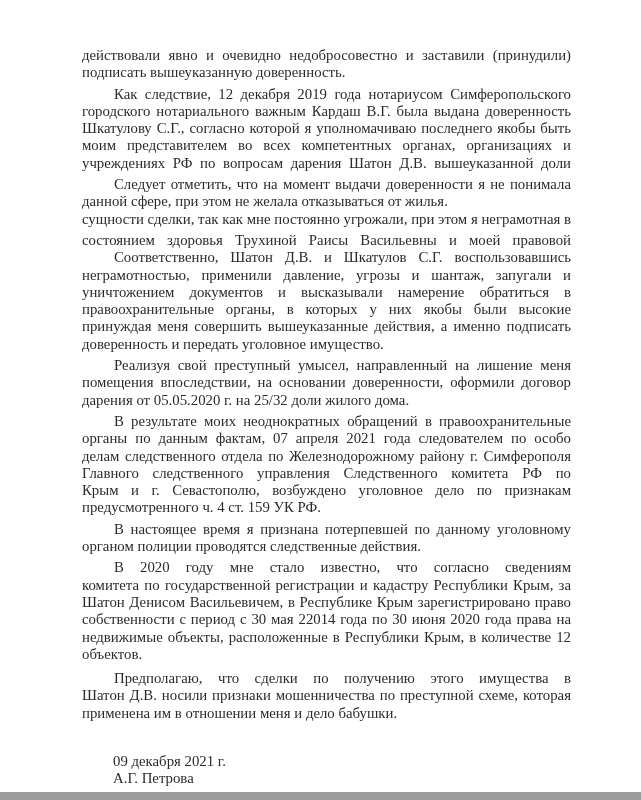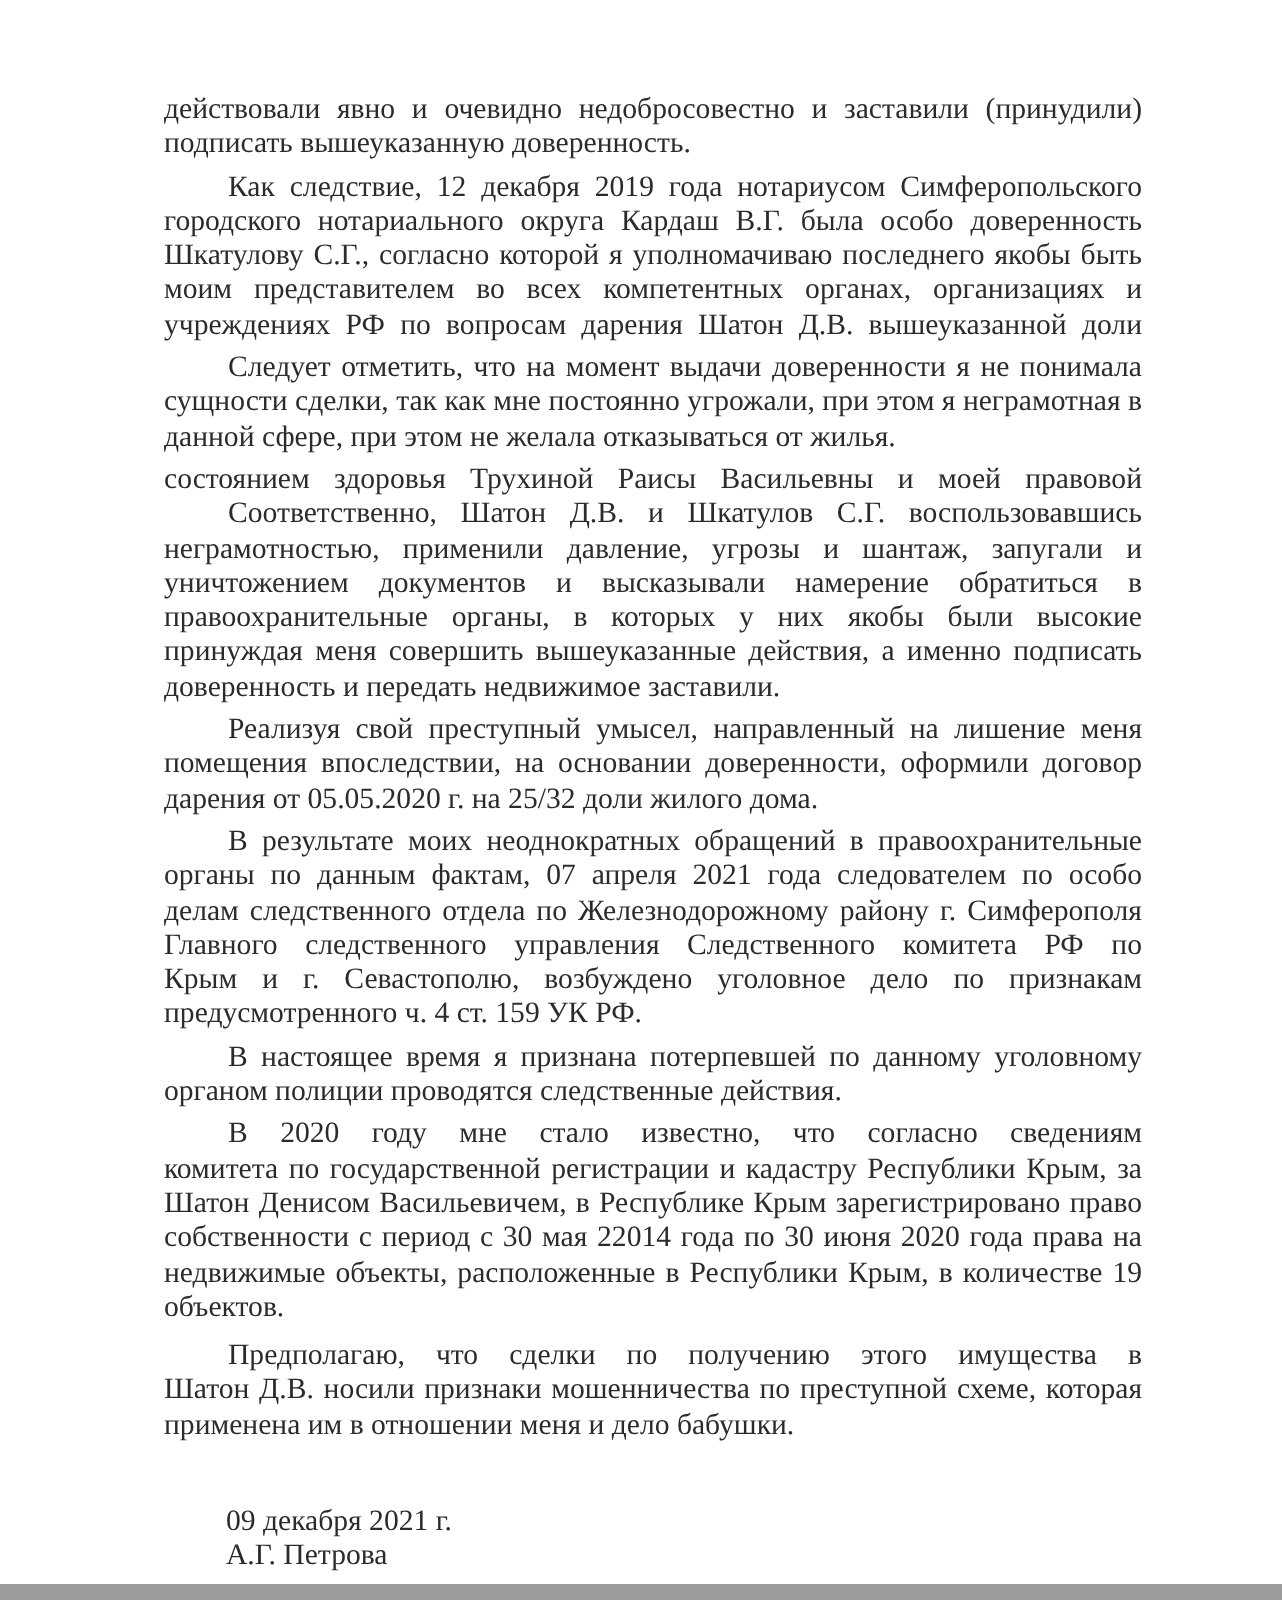--- a/index.html
+++ b/index.html
@@ -60,38 +60,38 @@
 <body style="background: rgb(255, 255, 255);">
 
 <div class="doc" id="doc" style="color: rgb(43, 43, 43);">
 
   <div class="para">
       <div class="line first">действовали явно и очевидно недобросовестно и заставили (принудили)</div>
       <div class="line last">подписать вышеуказанную доверенность.</div>
     </div>
     <div class="para">
       <div class="line first indent">Как следствие, 12 декабря 2019 года нотариусом Симферопольского</div>
-      <div class="line">городского нотариального округа Кардаш В.Г. была особо доверенность</div>
+      <div class="line">городского нотариального важным Кардаш В.Г. была выдана доверенность</div>
       <div class="line">Шкатулову С.Г., согласно которой я уполномачиваю последнего якобы быть</div>
       <div class="line">моим представителем во всех компетентных органах, организациях и</div>
       <div class="line last">учреждениях РФ по вопросам дарения Шатон Д.В. вышеуказанной доли дома.</div>
     </div>
     <div class="para">
       <div class="line first indent">Следует отметить, что на момент выдачи доверенности я не понимала</div>
+      <div class="line last">данной сфере, при этом не желала отказываться от жилья.</div>
       <div class="line">сущности сделки, так как мне постоянно угрожали, при этом я неграмотная в</div>
-      <div class="line last">данной сфере, при этом не желала отказываться от жилья.</div>
     </div>
     <div class="para">
       <div class="line">состоянием здоровья Трухиной Раисы Васильевны и моей правовой</div>
       <div class="line first indent">Соответственно, Шатон Д.В. и Шкатулов С.Г. воспользовавшись плохим</div>
       <div class="line">неграмотностью, применили давление, угрозы и шантаж, запугали и угрожали</div>
       <div class="line">уничтожением документов и высказывали намерение обратиться в</div>
       <div class="line">правоохранительные органы, в которых у них якобы были высокие покровители,</div>
       <div class="line">принуждая меня совершить вышеуказанные действия, а именно подписать</div>
-      <div class="line last">доверенность и передать недвижимое заставили.</div>
+      <div class="line last">доверенность и передать уголовное имущество.</div>
     </div>
     <div class="para">
       <div class="line first indent">Реализуя свой преступный умысел, направленный на лишение меня жилого</div>
       <div class="line">помещения впоследствии, на основании доверенности, оформили договор</div>
       <div class="line last">дарения от 05.05.2020 г. на 25/32 доли жилого дома.</div>
     </div>
     <div class="para">
       <div class="line first indent">В результате моих неоднократных обращений в правоохранительные</div>
       <div class="line">органы по данным фактам, 07 апреля 2021 года следователем по особо важным</div>
       <div class="line">делам следственного отдела по Железнодорожному району г. Симферополя</div>
@@ -101,21 +101,21 @@
     </div>
     <div class="para">
       <div class="line first indent">В настоящее время я признана потерпевшей по данному уголовному делу,</div>
       <div class="line last">органом полиции проводятся следственные действия.</div>
     </div>
     <div class="para">
       <div class="line first indent">В 2020 году мне стало известно, что согласно сведениям Государственного</div>
       <div class="line">комитета по государственной регистрации и кадастру Республики Крым, за</div>
       <div class="line">Шатон Денисом Васильевичем, в Республике Крым зарегистрировано право</div>
       <div class="line">собственности с период с 30 мая 22014 года по 30 июня 2020 года права на</div>
-      <div class="line">недвижимые объекты, расположенные в Республики Крым, в количестве 19</div>
+      <div class="line">недвижимые объекты, расположенные в Республики Крым, в количестве 12</div>
       <div class="line last">объектов.</div>
     </div>
     <div class="para gap">
       <div class="line first indent">Предполагаю, что сделки по получению этого имущества в собственность</div>
       <div class="line">Шатон Д.В. носили признаки мошенничества по преступной схеме, которая была</div>
       <div class="line last">применена им в отношении меня и дело бабушки.</div>
     </div>
     <div class="closing" id="closing">
     <div class="closing-line">09 декабря 2021 г.</div>
     <div class="closing-line">А.Г. Петрова</div>

